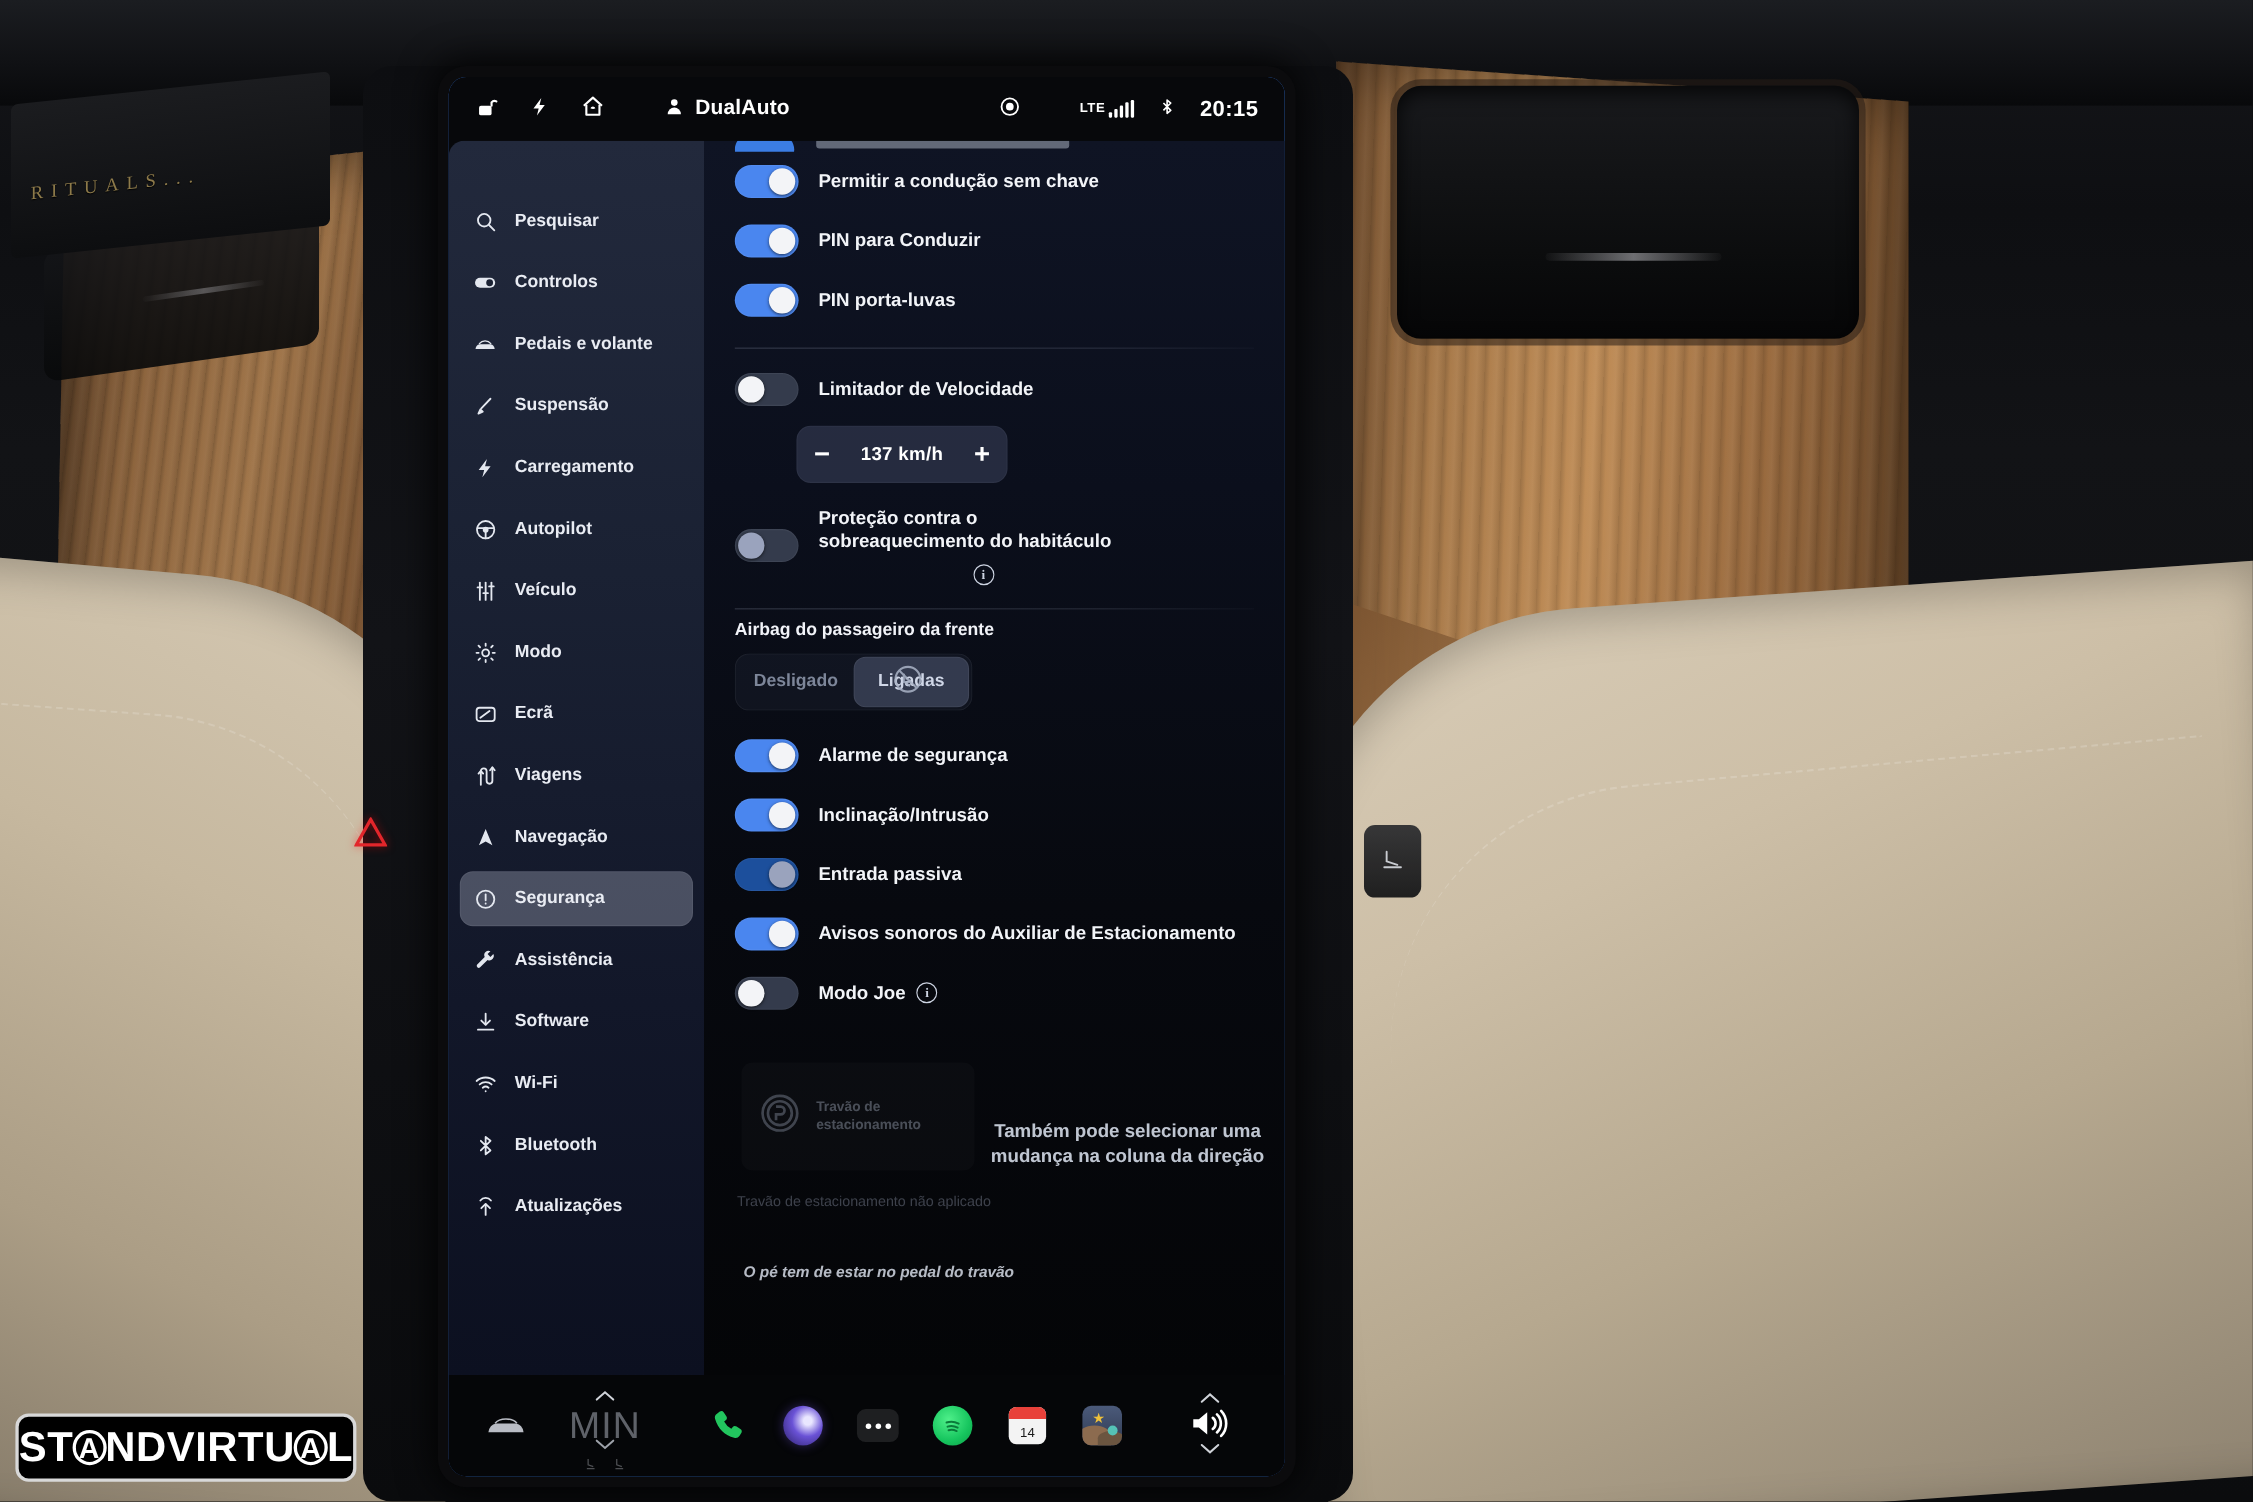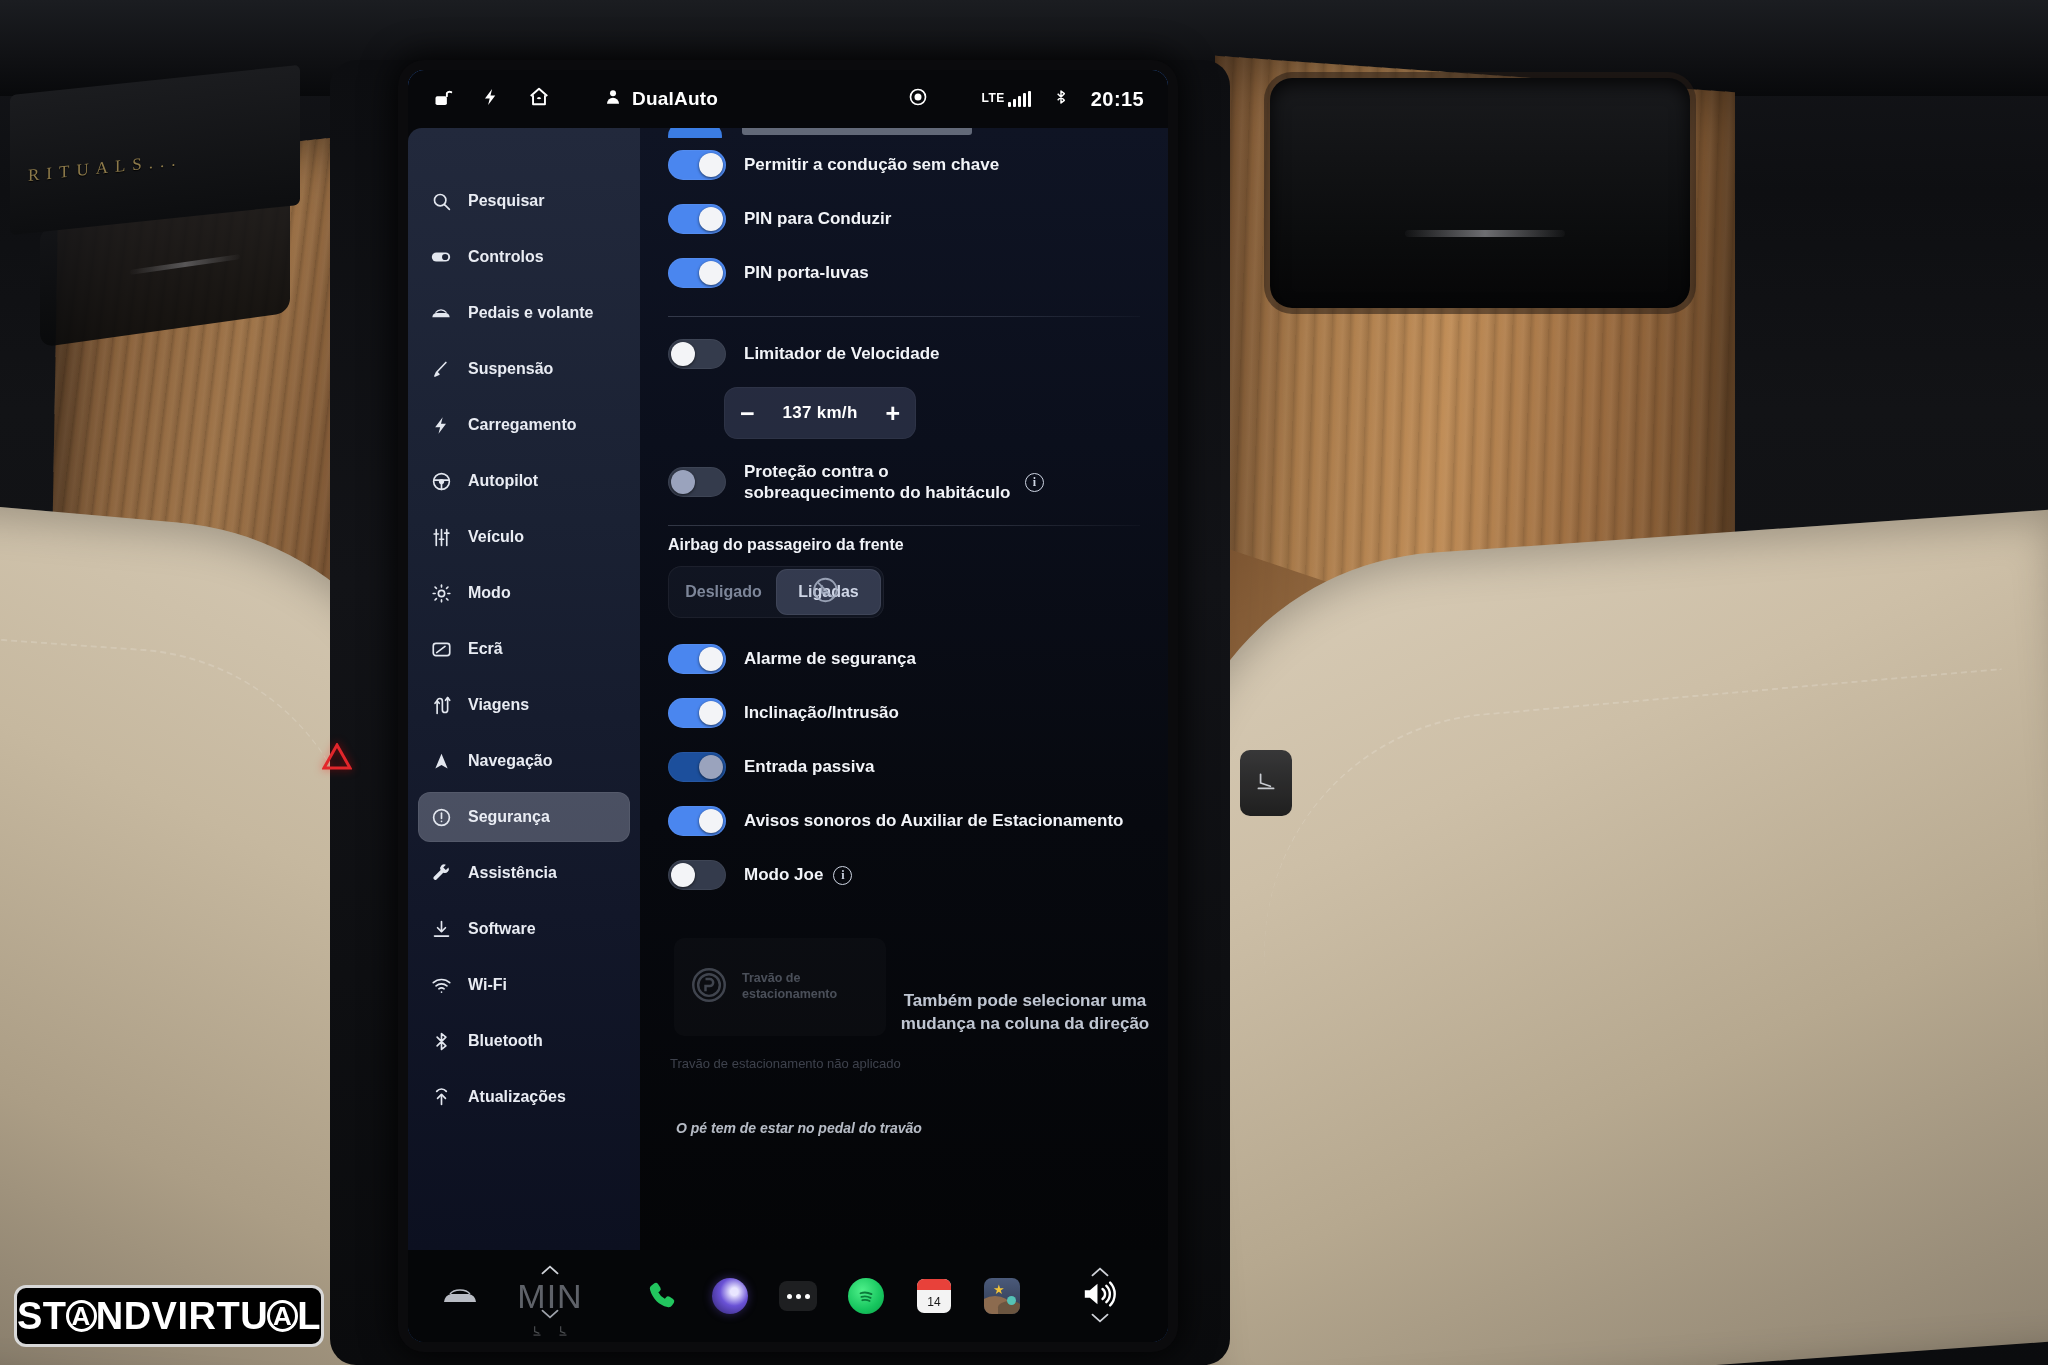--- a/index.html
+++ b/index.html
@@ -725,21 +725,21 @@
                 <span class="pm">−</span>
                 <span class="val">137 km/h</span>
                 <span class="pm">+</span>
               </div>
             </div>
 
             <div class="row" style="margin-top:12px;">
               <div class="toggle">
                   <span class="knob" style="background:#9aa3bd;"></span>
                 </div>
-              <div class="row-label-wrap" style="max-width:300px;">
+              <div class="row-label-wrap" style="max-width:300px;flex-direction:column;">
                 <span class="row-label">Proteção contra o sobreaquecimento do habitáculo</span>
                 <span class="info-i">i</span>
               </div>
             </div>
 
             <div class="divider"></div>
 
             <div>
               <div class="section-title">Airbag do passageiro da frente</div>
               <div class="segmented">

